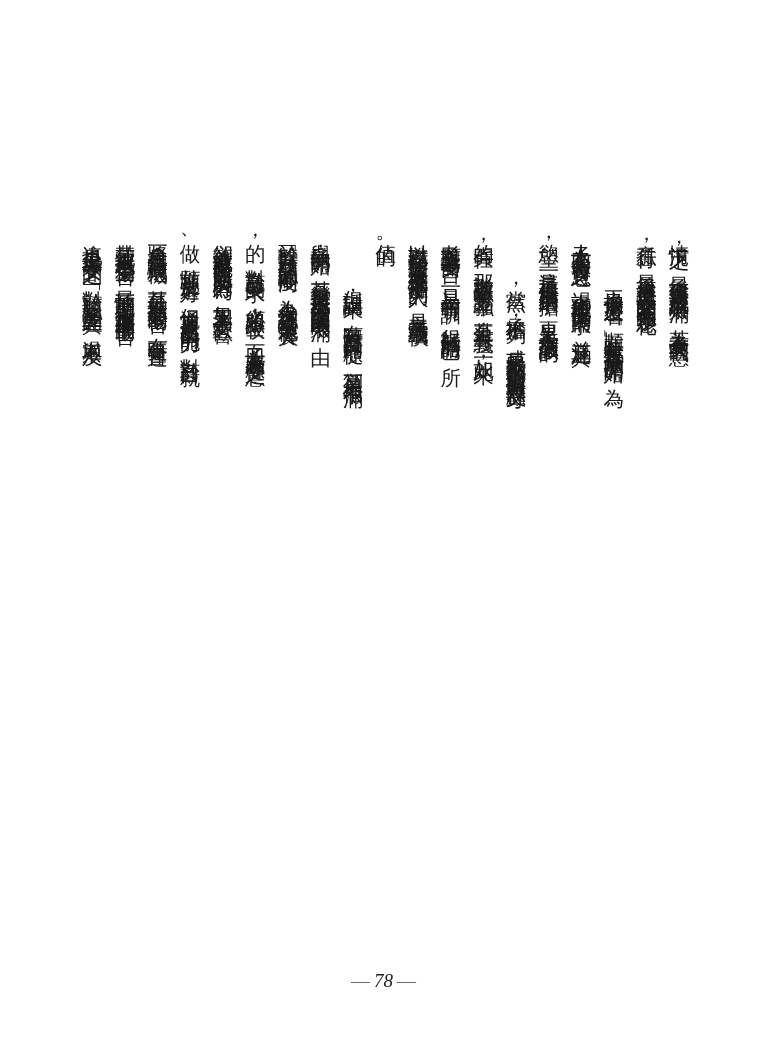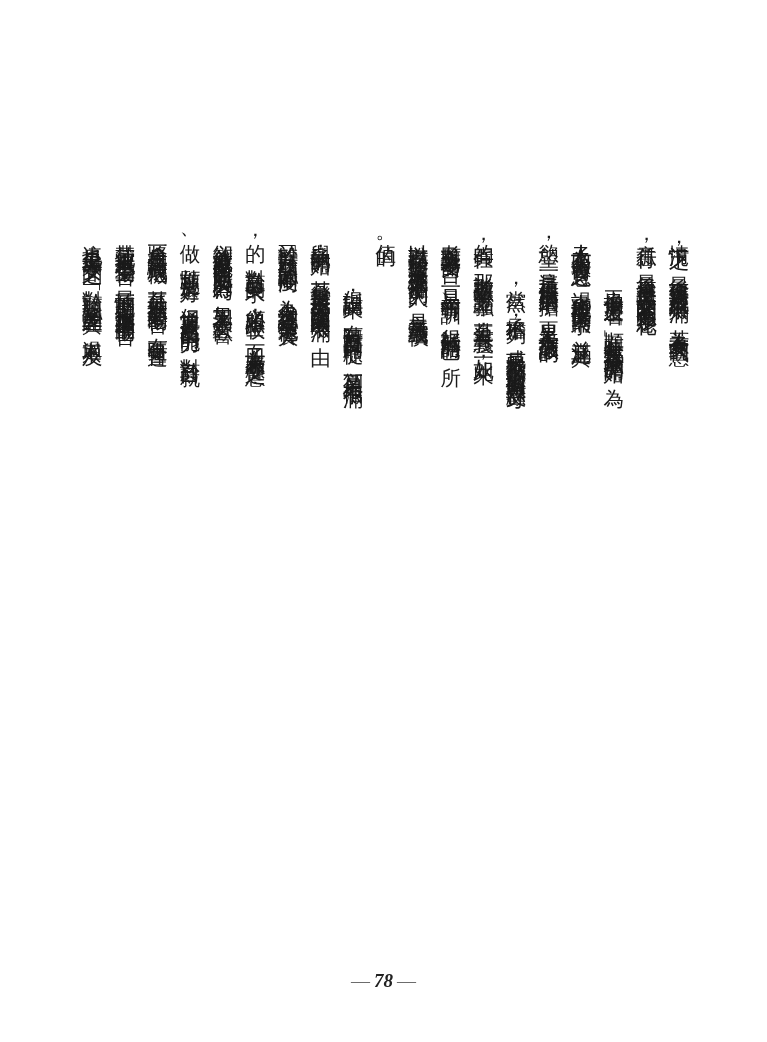--- a/index.html
+++ b/index.html
@@ -55,21 +55,21 @@
     font-size: 19px;
     color: #222;
   }
   .page-number .dash {
     color: #666;
     margin: 0 4px;
     font-style: normal;
   }
   .page-number .num {
     font-style: italic;
-    font-weight: bold;
+    font-weight: normal;
     text-align: center;
   }
 </style>
 </head>
 <body>
 
 <div class="page">
   <div class="text-block">
     <div class="column">情況之下，最後導致雙方形成誤解與不滿，若為人子女的執意一</div>
     <div class="column">意孤行，最後只會讓父母與子女之間的關係更形惡化。</div>

